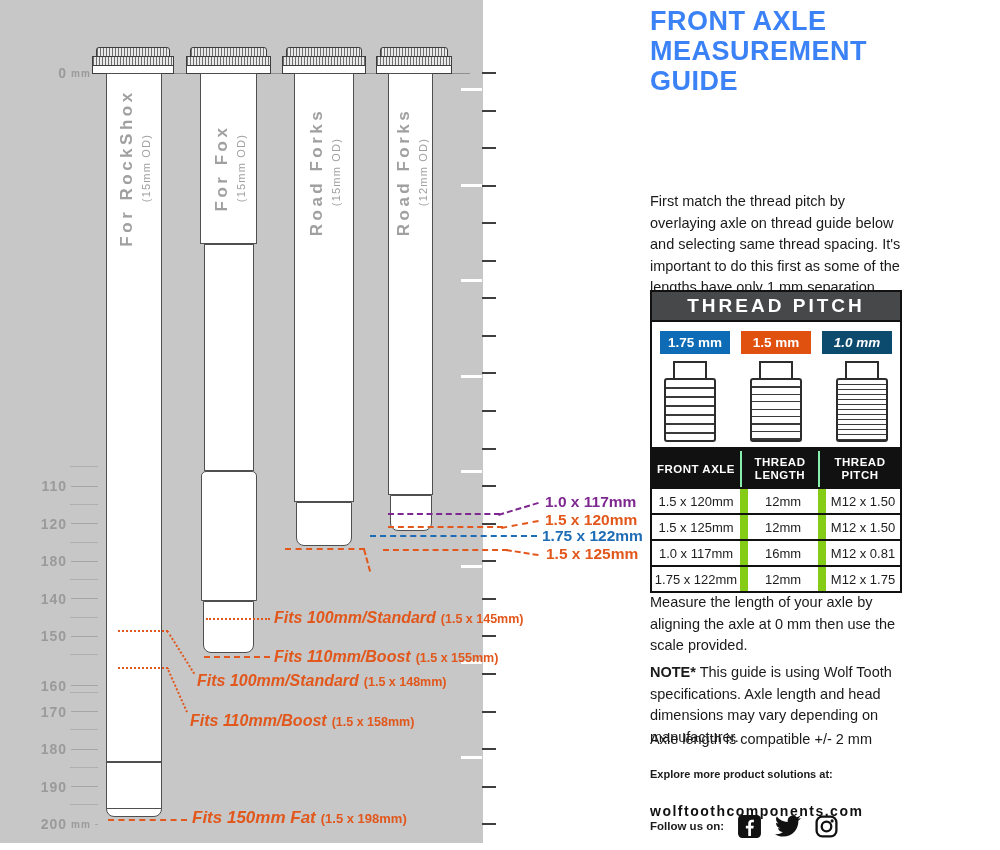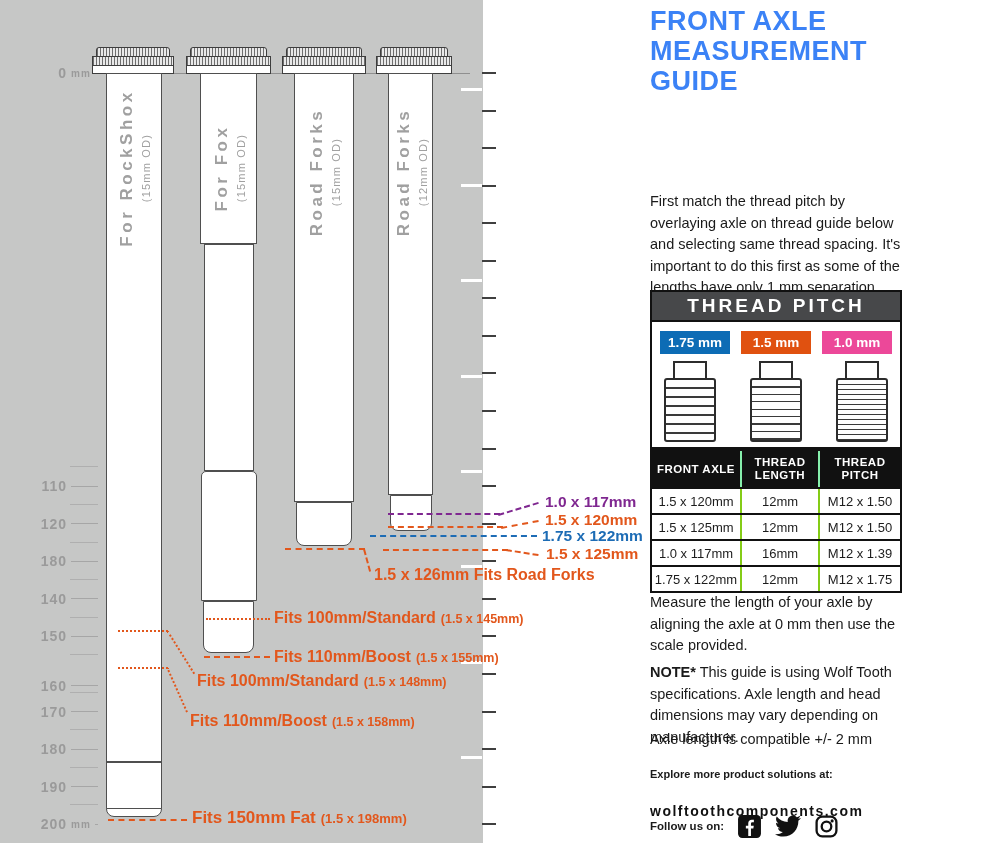--- a/index.html
+++ b/index.html
@@ -33,21 +33,21 @@
                 transform:translate(-50%,-50%) rotate(-90deg); color:#a0a0a0; white-space:nowrap; z-index:3; }
   .axle-label .main { font-weight:bold; font-size:17px; letter-spacing:3.5px; }
   .axle-label .sub  { font-size:11px; letter-spacing:1.2px; margin-top:3px; }
 
   
   .aline { position:absolute; height:0; border-top:2px dashed #e2571c; z-index:4; }
   .aline.dot { border-top-style:dotted; }
   .adiag { transform-origin:0 0; }
   .alabel { position:absolute; white-space:nowrap; z-index:4; font-weight:bold; }
   .fits-label { display:flex; align-items:baseline; gap:5px; }
-  .fits-label .fmain { font-size:16px; }
+  .fits-label .fmain { font-size:16px;font-style:italic; }
   .fits-label .fsub  { font-size:12.5px; }
 
   
   .rt { position:absolute; left:650px; width:262px; color:#1a1a1a; }
   .title { top:6px; font-size:27px; line-height:30px; font-weight:bold; letter-spacing:0.5px; color:#3b82f6; width:250px; }
   .para { font-size:14.5px; line-height:21.5px; }
 
   .tp-panel { position:absolute; left:650px; top:290px; width:252px; height:159px;
               border:2px solid #111; background:#fff; }
   .tp-head { height:30px; background:#47484a; border-bottom:2px solid #111; color:#fff;
@@ -59,21 +59,21 @@
   .bolt { width:52px; }
   .bolt-head { width:34px; height:17px; margin:0 auto; border:2px solid #2c2c2c; border-bottom:none; background:#fff; }
   .bolt-body { height:64px; border:2px solid #2c2c2c; border-radius:3px; background:#fff; }
 
   .tbl { position:absolute; left:650px; top:449px; width:252px; border:2px solid #111; background:#fff; }
   .tbl-head { display:grid; grid-template-columns:88px 78px 82px; background:#111; color:#fff; }
   .th { min-height:36px; display:flex; align-items:center; justify-content:center; text-align:center;
         font-weight:bold; font-size:11.5px; letter-spacing:0.5px; padding:3px 2px; line-height:13px; }
   .tbl-row { display:grid; grid-template-columns:88px 78px 82px; border-top:2px solid #111; }
   .td { height:24px; display:flex; align-items:center; justify-content:center;
-        font-size:13px; color:#1c1c1c; border-left:2px solid #84cc16; }
+        font-size:13px; color:#1c1c1c; border-left:8px solid #84cc16; }
   .td:first-child { border-left:none; }
   .tbl-head .th + .th { border-left:2px solid #86efac; }
 
   .note-label { font-weight:bold; }
   .explore { font-size:11px; font-weight:bold; }
   .site { font-size:14px; font-weight:bold; letter-spacing:1.5px; color:#111; }
   .follow-row { display:flex; align-items:center; gap:13px; }
   .follow-label { font-size:11.5px; font-weight:bold; }
   .sicon { display:inline-flex; }
 </style>
@@ -213,21 +213,20 @@
       <div class="aline" style="left: 388px; top: 526px; width: 115px; border-top-color: rgb(226, 87, 28);"></div>
       <div class="aline adiag" style="left: 501px; top: 527px; width: 38px; border-top-color: rgb(226, 87, 28); transform: rotate(-10.7deg);"></div>
       <div class="alabel" style="left: 545px; top: 511px; color: rgb(226, 87, 28); font-size: 15.5px;">1.5 x 120mm</div>
       <div class="aline" style="left: 370px; top: 535px; width: 167px; border-top-color: rgb(29, 108, 181);"></div>
       <div class="alabel" style="left: 542px; top: 527px; color: rgb(29, 108, 181); font-size: 15.5px;">1.75 x 122mm</div>
       <div class="aline" style="left: 383px; top: 549px; width: 125px; border-top-color: rgb(226, 87, 28);"></div>
       <div class="aline adiag" style="left: 506px; top: 549px; width: 33px; border-top-color: rgb(226, 87, 28); transform: rotate(8.9deg);"></div>
       <div class="alabel" style="left: 546px; top: 545px; color: rgb(226, 87, 28); font-size: 15.5px;">1.5 x 125mm</div>
       <div class="aline" style="left: 285px; top: 548px; width: 80px; border-top-color: rgb(226, 87, 28);"></div>
       <div class="aline adiag" style="left: 365px; top: 549px; width: 23px; border-top-color: rgb(226, 87, 28); transform: rotate(74.7deg);"></div>
-      <div class="alabel" style="left: 374px; top: 566px; color: rgb(226, 87, 28); font-size: 16px;">1.5 x 126mm Fits Road Forks</div>
       <div class="aline dot" style="left: 206px; top: 618px; width: 64px; border-top-color: rgb(226, 87, 28);"></div>
       <div class="alabel fits-label" style="left: 274px; top: 609px; color: rgb(226, 87, 28);">
         <span class="fmain">Fits 100mm/Standard</span>
         <span class="fsub">(1.5 x 145mm)</span>
       </div>
       <div class="aline" style="left: 204px; top: 656px; width: 66px; border-top-color: rgb(226, 87, 28);"></div>
       <div class="alabel fits-label" style="left: 274px; top: 648px; color: rgb(226, 87, 28);">
         <span class="fmain">Fits 110mm/Boost</span>
         <span class="fsub">(1.5 x 155mm)</span>
       </div>
@@ -251,21 +250,21 @@
     </div>
 
   <div class="rt title">FRONT AXLE MEASUREMENT GUIDE</div>
   <div class="rt para" style="top:191px;">First match the thread pitch by overlaying axle on thread guide below and selecting same thread spacing. It's important to do this first as some of the lengths have only 1 mm separation.</div>
 
   <div class="tp-panel">
     <div class="tp-head">THREAD PITCH</div>
     <div class="chip-row" id="chip-row">
         <div class="chip" style="background: rgb(13, 108, 181);">1.75 mm</div>
         <div class="chip" style="background: rgb(224, 81, 16);">1.5 mm</div>
-        <div class="chip" style="background: #ec4899;">1.0 mm</div>
+        <div class="chip" style="background: #0c4a6e; font-style: italic;">1.0 mm</div>
       </div>
     <div class="bolt-row" id="bolt-row">
         <div class="bolt">
           <div class="bolt-head"></div>
           <div class="bolt-body" style="background: repeating-linear-gradient(rgb(255, 255, 255) 0px, rgb(255, 255, 255) 7.5px, rgb(58, 58, 58) 7.5px, rgb(58, 58, 58) 9px);"></div>
         </div>
         <div class="bolt">
           <div class="bolt-head"></div>
           <div class="bolt-body" style="background: repeating-linear-gradient(rgb(255, 255, 255) 0px, rgb(255, 255, 255) 6px, rgb(58, 58, 58) 6px, rgb(58, 58, 58) 7.5px);"></div>
         </div>
@@ -289,21 +288,21 @@
           <div class="td">M12 x 1.50</div>
         </div>
         <div class="tbl-row">
           <div class="td">1.5 x 125mm</div>
           <div class="td">12mm</div>
           <div class="td">M12 x 1.50</div>
         </div>
         <div class="tbl-row">
           <div class="td">1.0 x 117mm</div>
           <div class="td">16mm</div>
-          <div class="td">M12 x 1.39</div>
+          <div class="td">M12 x 0.81</div>
         </div>
         <div class="tbl-row">
           <div class="td">1.75 x 122mm</div>
           <div class="td">12mm</div>
           <div class="td">M12 x 1.75</div>
         </div>
       </div>
   </div>
 
   <div class="rt para" style="top:592px;">Measure the length of your axle by aligning the axle at 0 mm then use the scale provided.</div>

